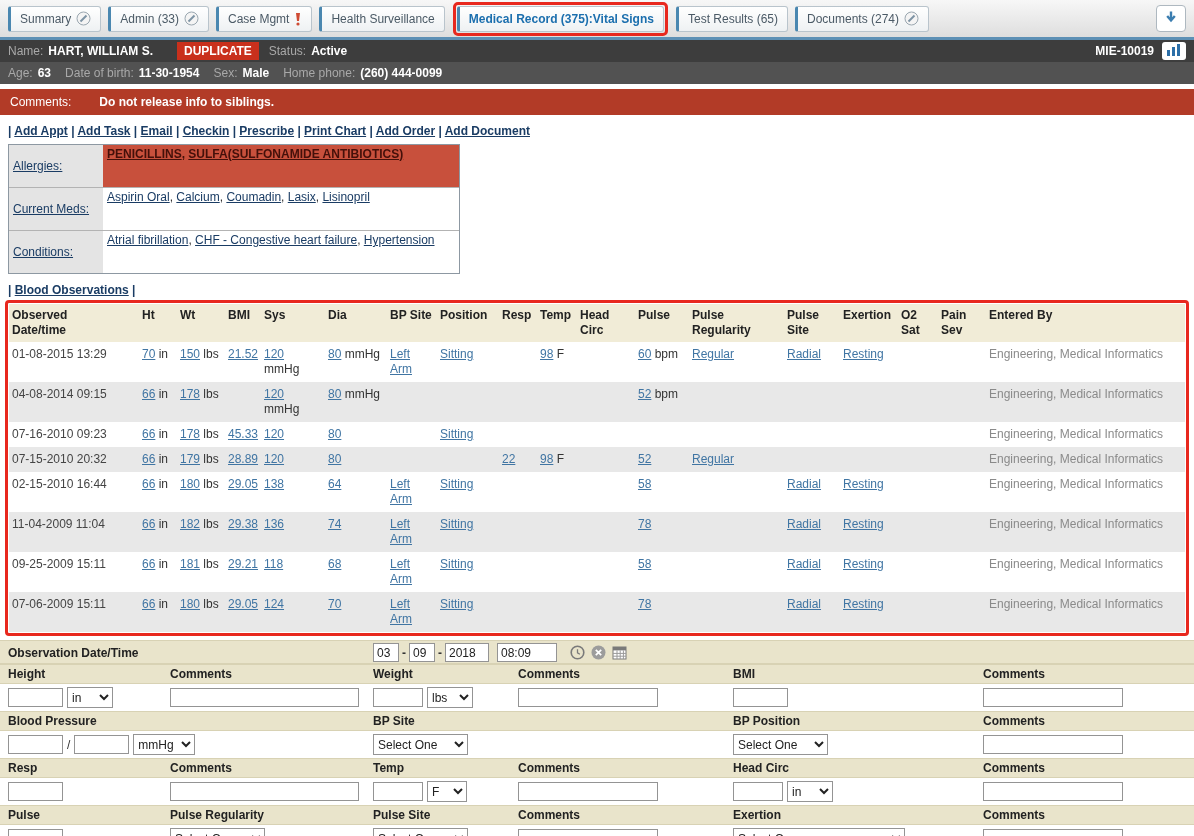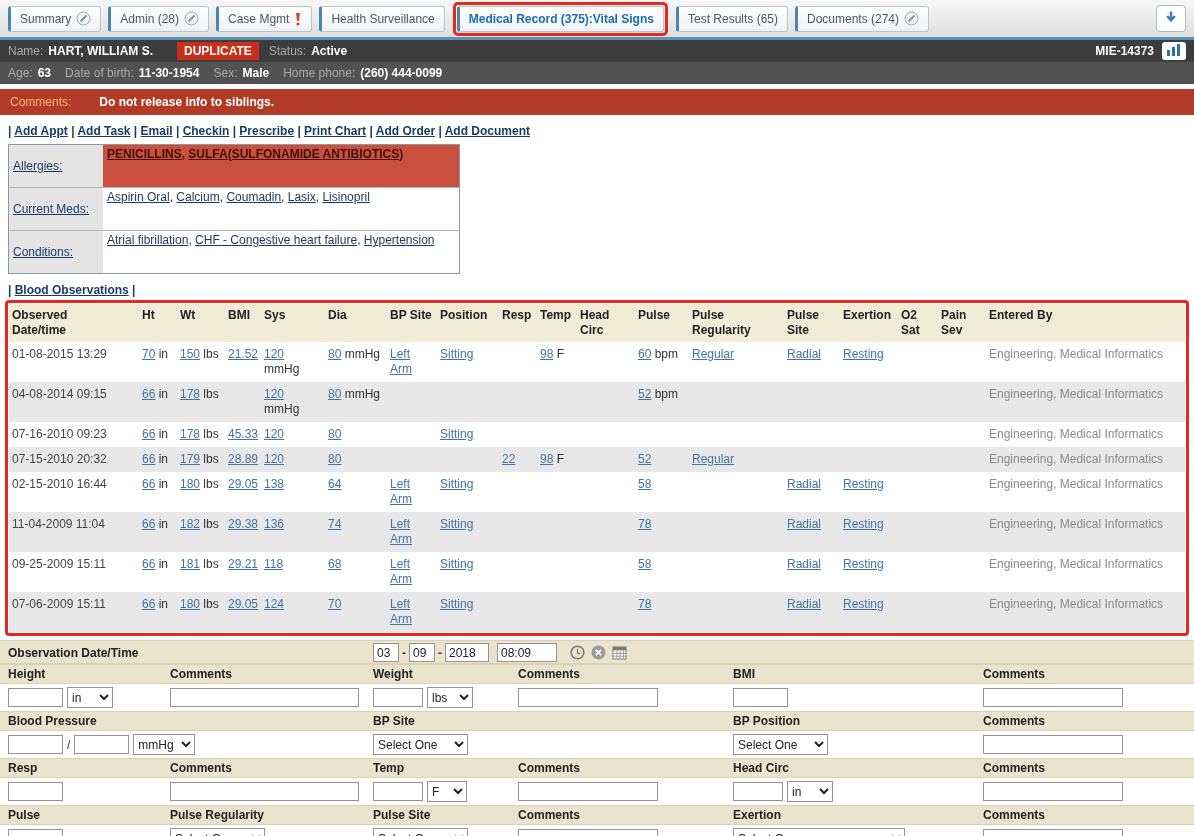--- a/index.html
+++ b/index.html
@@ -40,21 +40,21 @@
   .pbar1 { height:22px; background:#3d3d3d; display:flex; align-items:center; padding:0 8px; }
   .pbar2 { height:22px; background:#525252; display:flex; align-items:center; padding:0 8px; }
   .plabel { color:#a9a9a9; margin-right:5px; }
   .pvalue { color:#fff; font-weight:bold; margin-right:14px; }
   .dup-badge { background:#c9301c; color:#fff; font-weight:bold; padding:2px 7px; margin:0 10px; }
   .pid-wrap { margin-left:auto; display:flex; align-items:center; gap:8px; }
   .pid { color:#fff; font-weight:bold; }
   .chart-btn { background:#fff; border-radius:3px; width:24px; height:18px; display:flex; align-items:center; justify-content:center; cursor:pointer; }
   .gap { height:5px; background:#fff; }
   .cbar { height:26px; background:#b23b27; display:flex; align-items:center; padding:0 10px; }
-  .clabel { color:#fdba74; margin-right:28px; }
+  .clabel { color:#ffffff; margin-right:28px; }
   .cmsg { color:#fff; font-weight:bold; }
 
   
   .actions { padding:9px 0 2px 8px; color:#1a3c64; }
   .actions a { color:#1a3c64; font-weight:bold; }
   .actions .sep { color:#1a3c64; font-weight:bold; }
   .abox { margin:4px 0 0 8px; width:452px; border:1px solid #8d98a2; border-collapse:collapse; }
   .abox-row { display:flex; border-top:1px solid #b3b3b3; }
   .abox-row:first-child { border-top:none; }
   .abox-label { width:94px; background:#e4e4e4; padding:14px 4px; flex:none; }
@@ -116,21 +116,21 @@
   <div class="tab">
     <span class="tab-label">Summary</span>
     <span class="tab-icon">
         <svg width="15" height="15">
           <circle cx="7.5" cy="7.5" r="6.5" fill="#f4f4f4" stroke="#9aa7b0"></circle>
           <line x1="4.5" y1="10.5" x2="10.5" y2="4.5" stroke="#7d93a4" stroke-width="2"></line>
         </svg>
       </span>
   </div>
   <div class="tab">
-    <span class="tab-label">Admin (28)</span>
+    <span class="tab-label">Admin (33)</span>
     <span class="tab-icon">
         <svg width="15" height="15">
           <circle cx="7.5" cy="7.5" r="6.5" fill="#f4f4f4" stroke="#9aa7b0"></circle>
           <line x1="4.5" y1="10.5" x2="10.5" y2="4.5" stroke="#7d93a4" stroke-width="2"></line>
         </svg>
       </span>
   </div>
   <div class="tab">
     <span class="tab-label">Case Mgmt</span>
     <span class="tab-icon">
@@ -167,21 +167,21 @@
   </div>
 </div>
 
 <div class="pbar1">
   <span class="plabel">Name:</span>
   <span class="pvalue">HART, WILLIAM S.</span>
   <span class="dup-badge">DUPLICATE</span>
   <span class="plabel">Status:</span>
   <span class="pvalue">Active</span>
   <span class="pid-wrap">
-    <span class="pid">MIE-14373</span>
+    <span class="pid">MIE-10019</span>
     <span class="chart-btn">
       <span><svg width="16" height="13">
             <rect x="1" y="7" width="3" height="6" fill="#2c6fa8"></rect>
             <rect x="6" y="4" width="3" height="9" fill="#2c6fa8"></rect>
             <rect x="11" y="1" width="3" height="12" fill="#2c6fa8"></rect>
           </svg></span>
     </span>
   </span>
 </div>
 <div class="pbar2">

